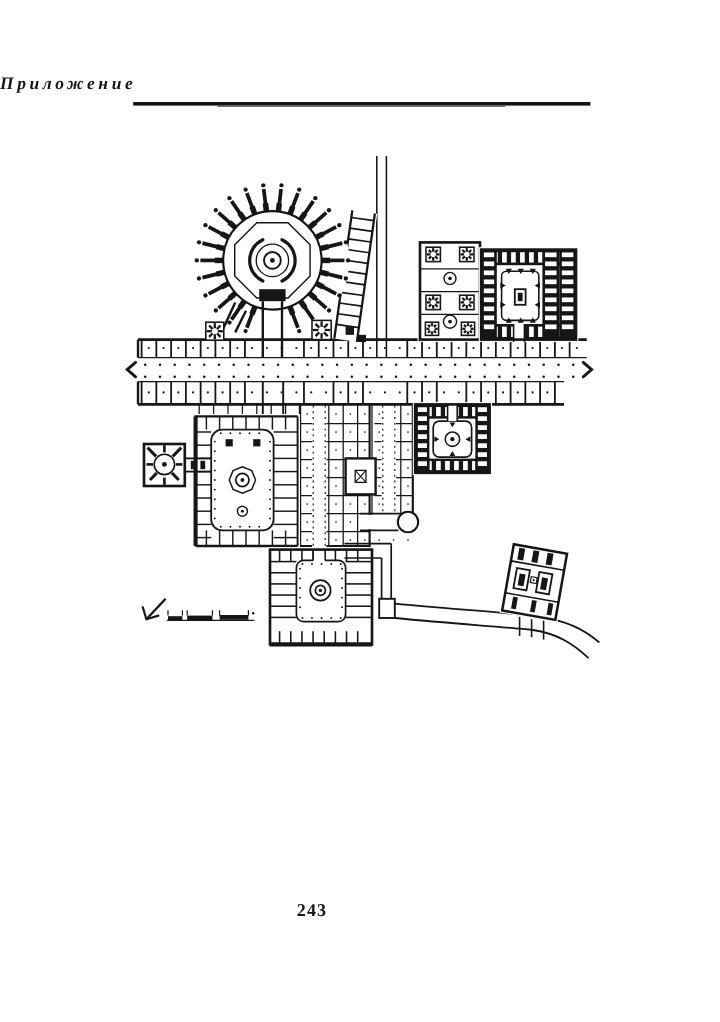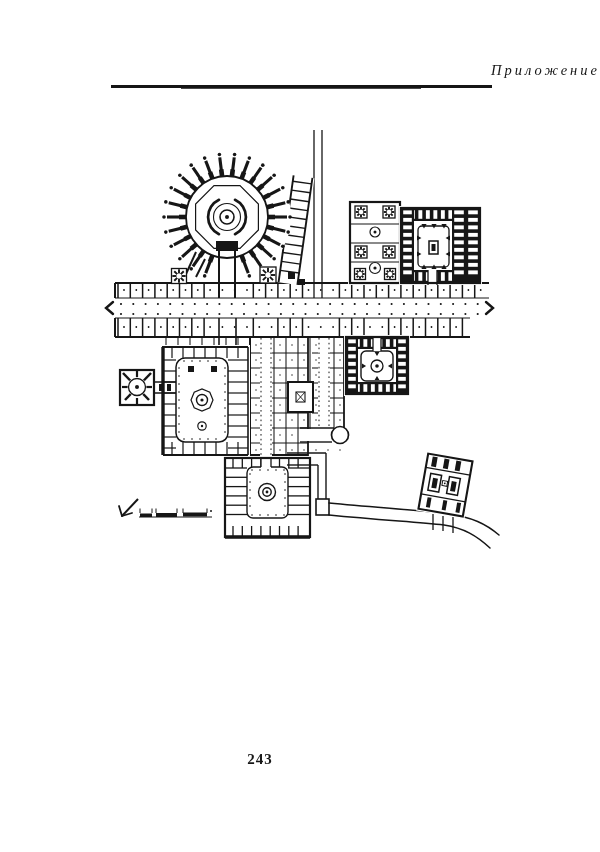--- a/index.html
+++ b/index.html
@@ -1,19 +1,19 @@
 <!DOCTYPE html>
 <html><head>
 <meta charset="utf-8">
 <style>
   html,body{margin:0;padding:0;background:#ffffff;}
   .page{position:relative;width:600px;height:852px;background:#ffffff;overflow:hidden;
         font-family:"Liberation Serif", serif;color:#161616;}
-  .running-head{position:absolute;left:0;top:62px;width:600px;text-align:right;
-        font-style:italic;font-weight:400;font-size:14.5px;letter-spacing:3px;}
+  .running-head{position:absolute;left:0;top:62px;width:600px;text-align:left;
+        font-style:italic;font-weight:700;font-size:14.5px;letter-spacing:3px;}
   .head-rule{position:absolute;left:111px;top:85px;width:381px;height:3px;background:#151515;}
   .head-rule:after{content:"";position:absolute;left:70px;top:3px;width:240px;height:1px;background:#4a4a4a;}
   svg.plan{position:absolute;left:0;top:0;}
   .caption{position:absolute;left:123px;top:630px;width:372px;}
   .cap-line{font-size:14px;line-height:19.6px;letter-spacing:0.2px;word-spacing:1.5px;
         text-align:justify;text-align-last:justify;}
   .cap-line.last{text-align-last:left;}
   .folio{position:absolute;left:0;top:751px;width:520px;text-align:center;
         font-weight:700;font-size:15px;letter-spacing:1px;}
 </style>

